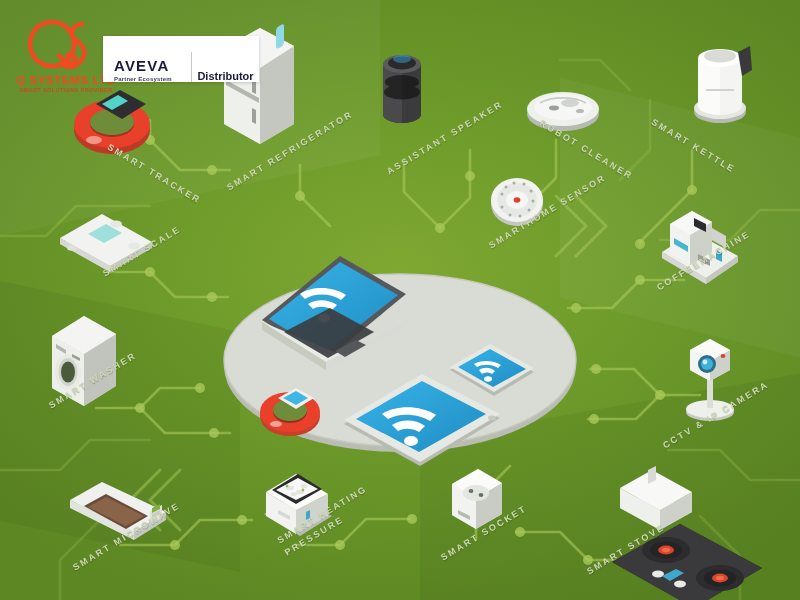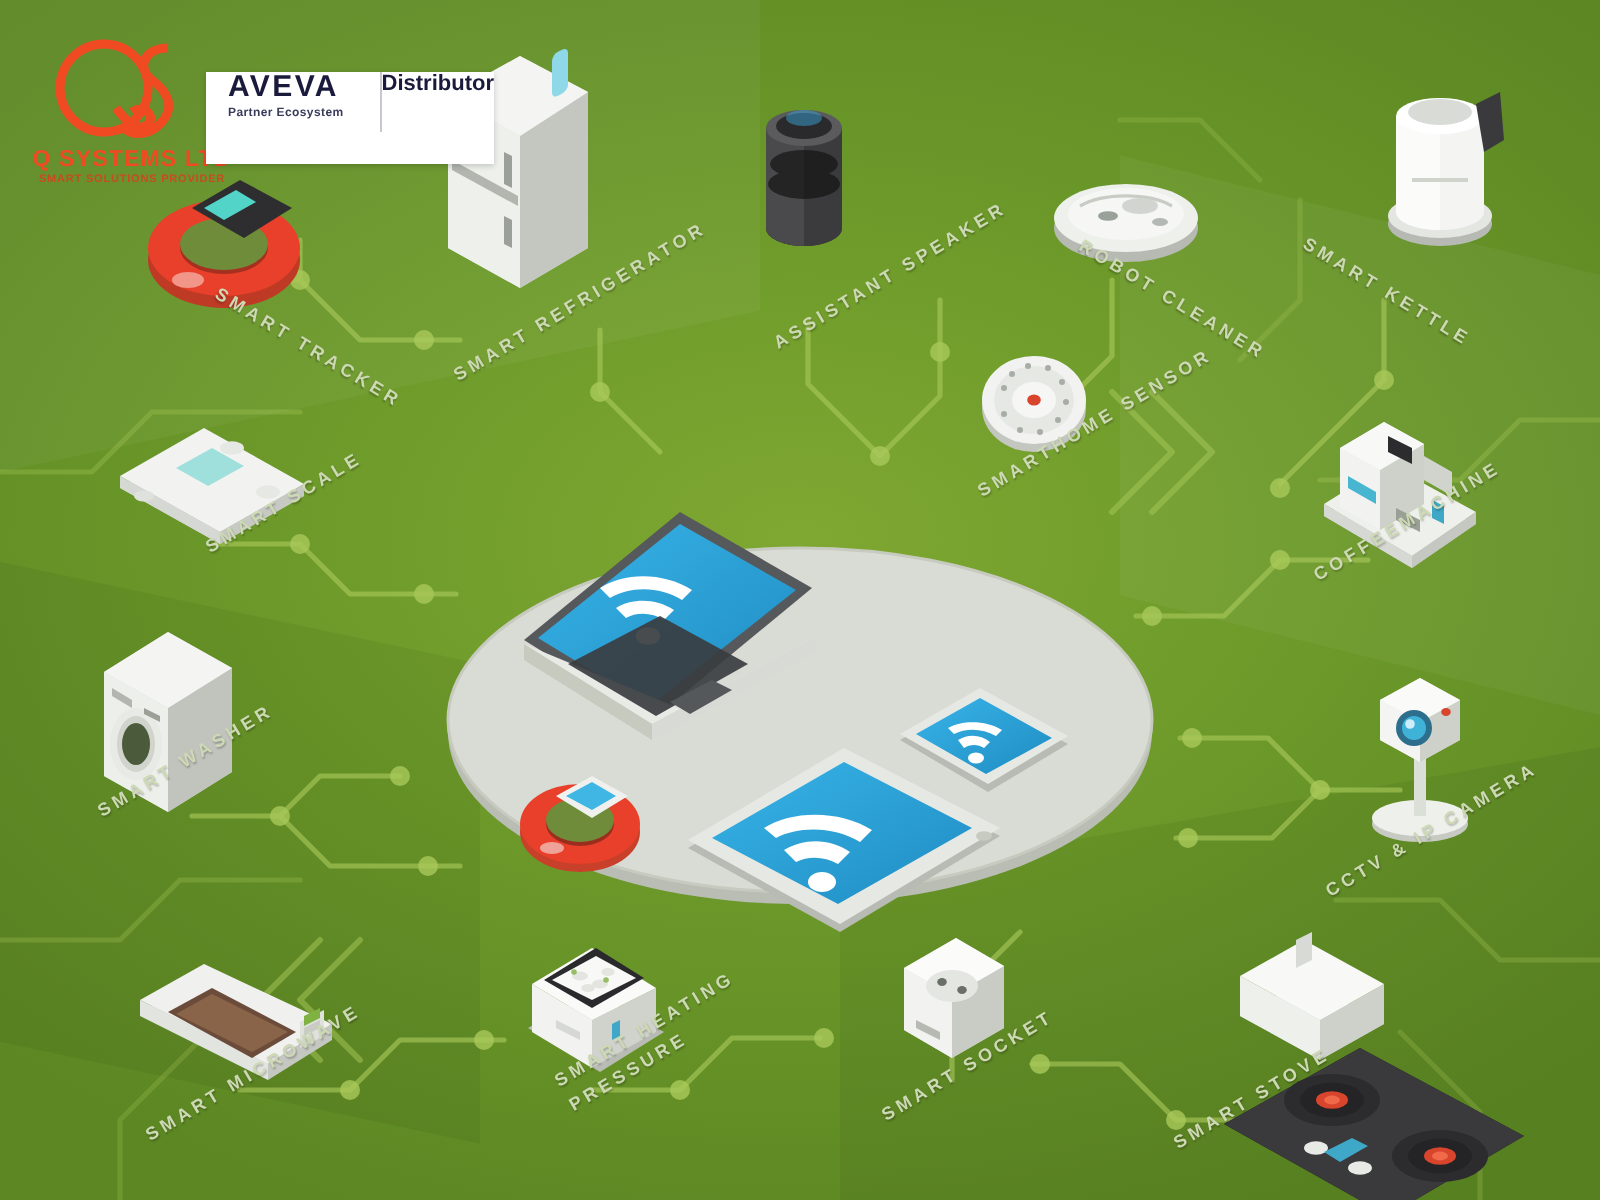--- a/index.html
+++ b/index.html
@@ -86,24 +86,24 @@
     font-size: 5.5px;
     font-weight: 700;
     letter-spacing: 0.4px;
     opacity: 0.85;
   }
 
   
   .aveva {
     position: absolute;
     left: 103px; top: 36px;
-    width: 144px; height: 46px;
+    width: 156px; height: 46px;
     background: #ffffff;
     display: flex;
-    align-items: flex-start;
+    align-items: flex-end;
     box-shadow: 0 1px 3px rgba(0,0,0,0.18);
   }
   .aveva-left {
     width: 88px;
     padding-left: 11px;
     box-sizing: border-box;
   }
   .aveva-mark {
     color: #1a1a3c;
     font-size: 15px;

